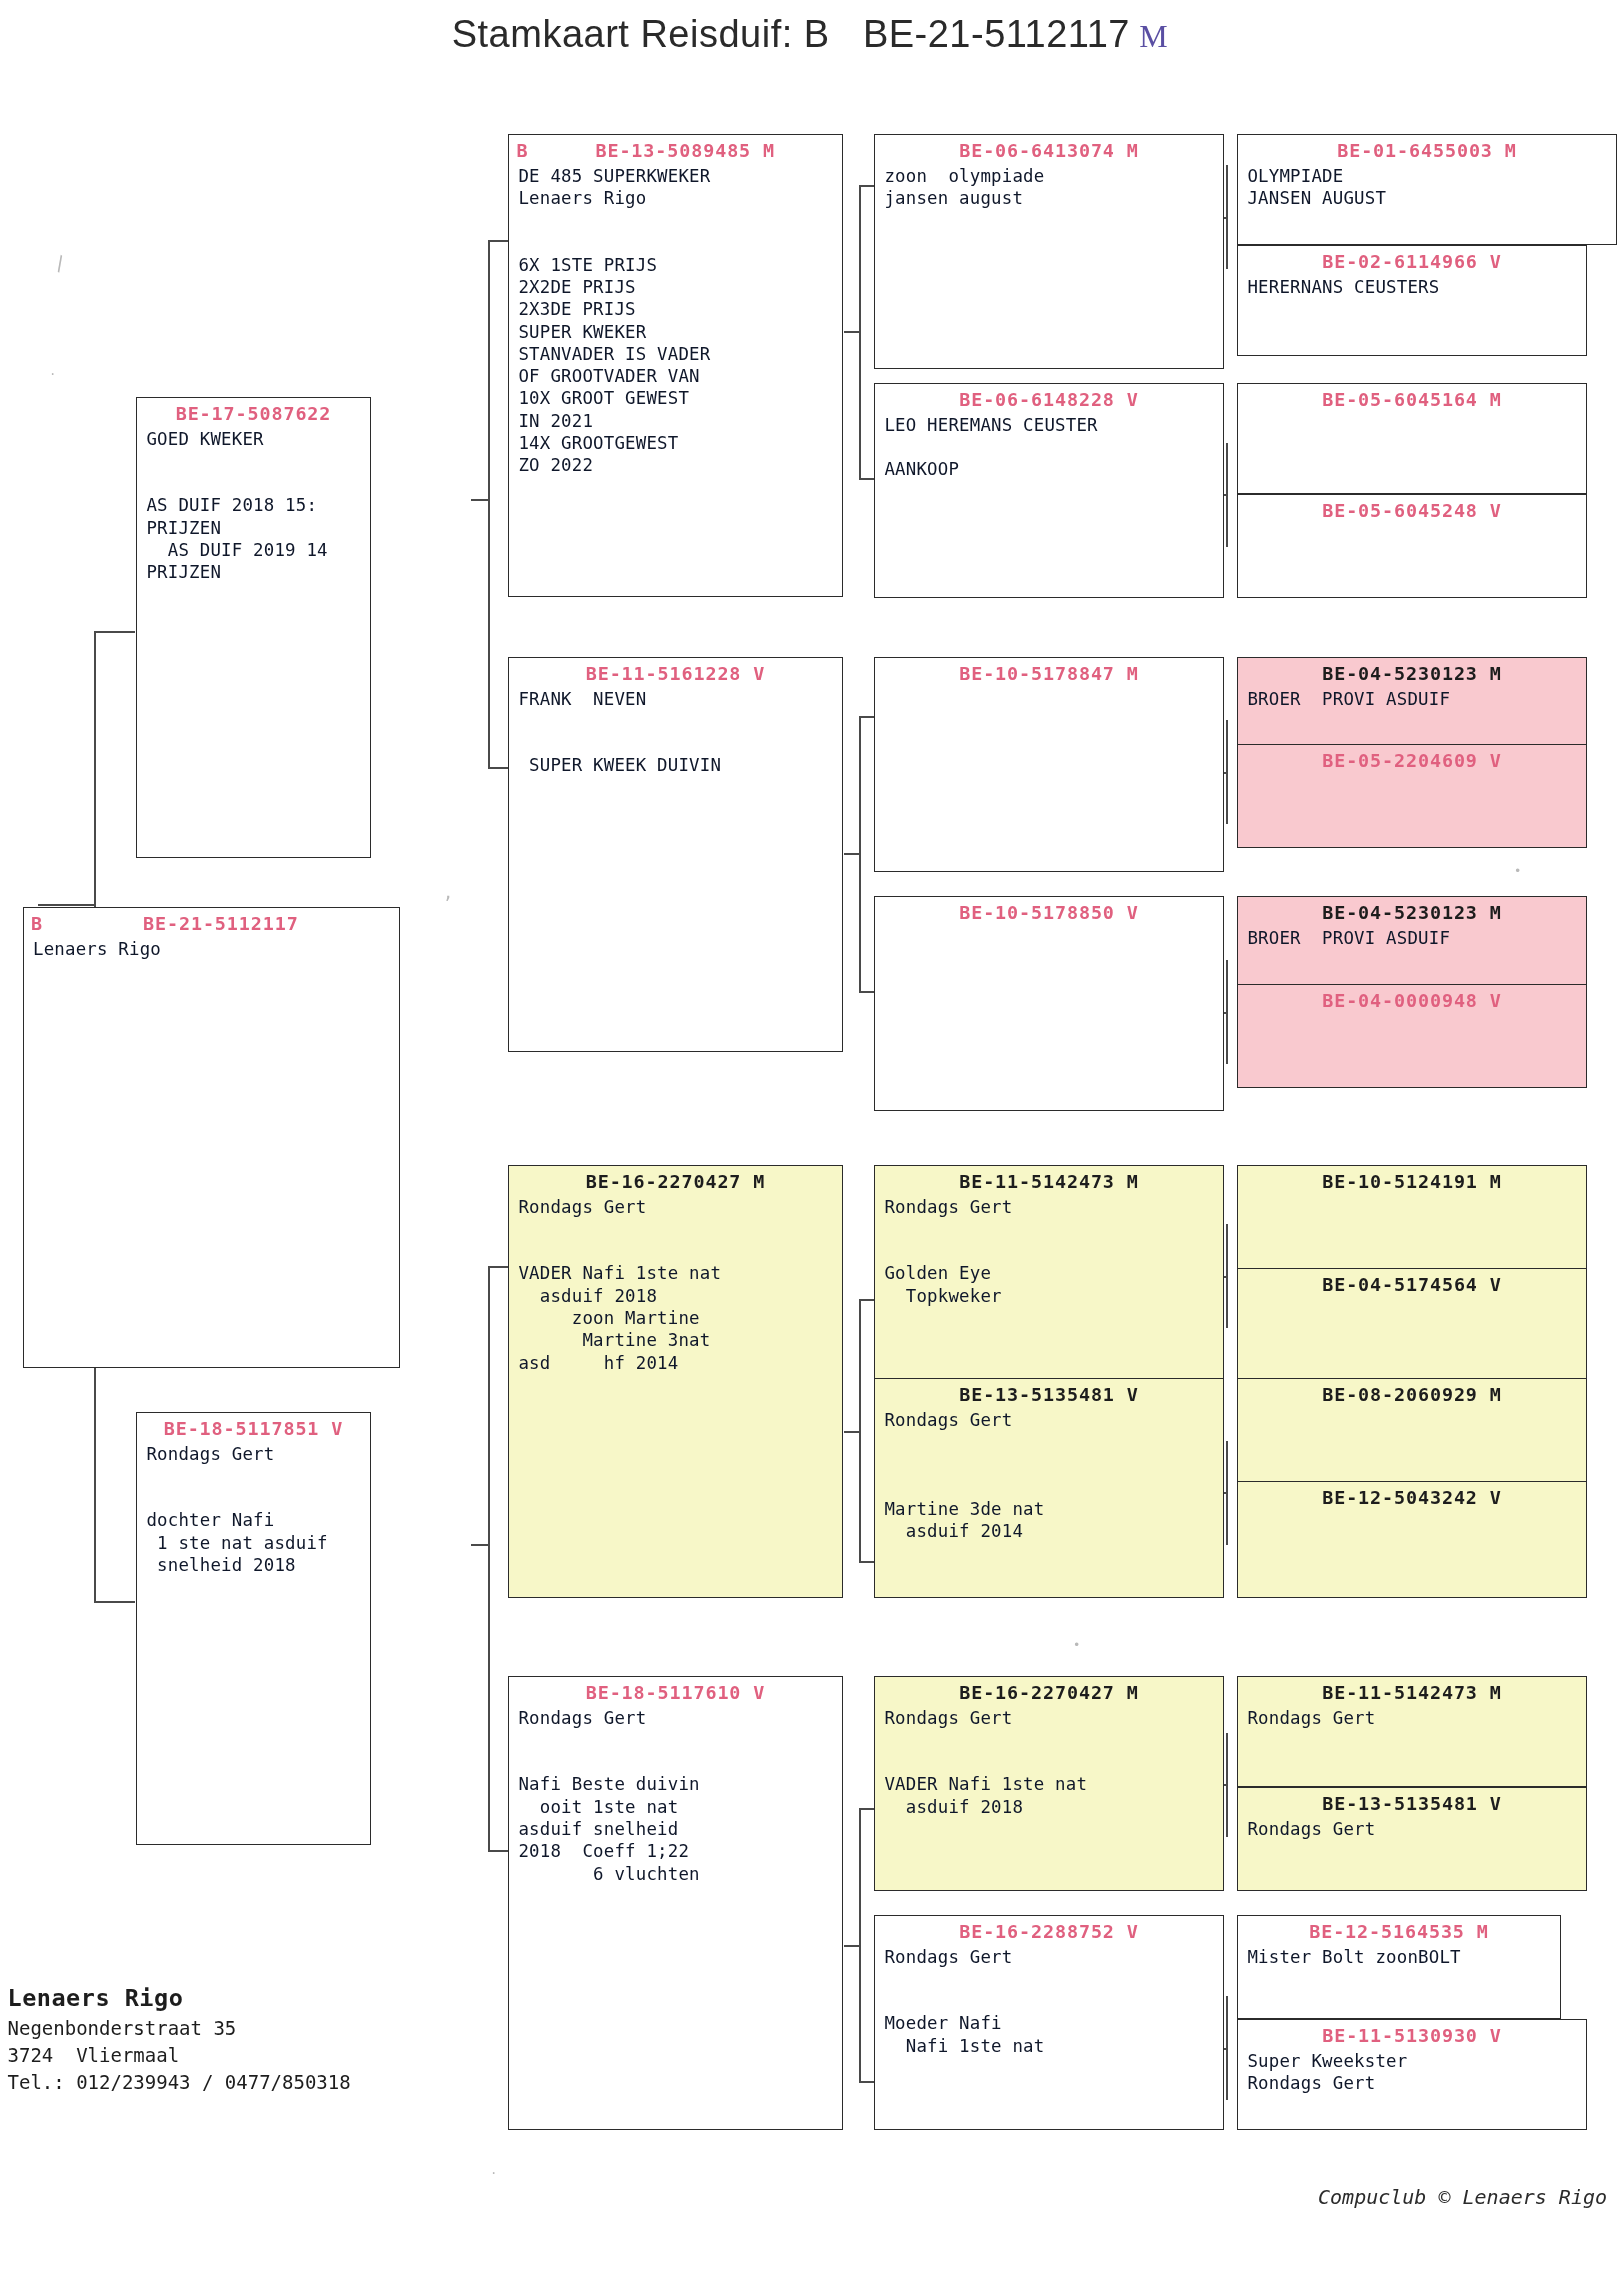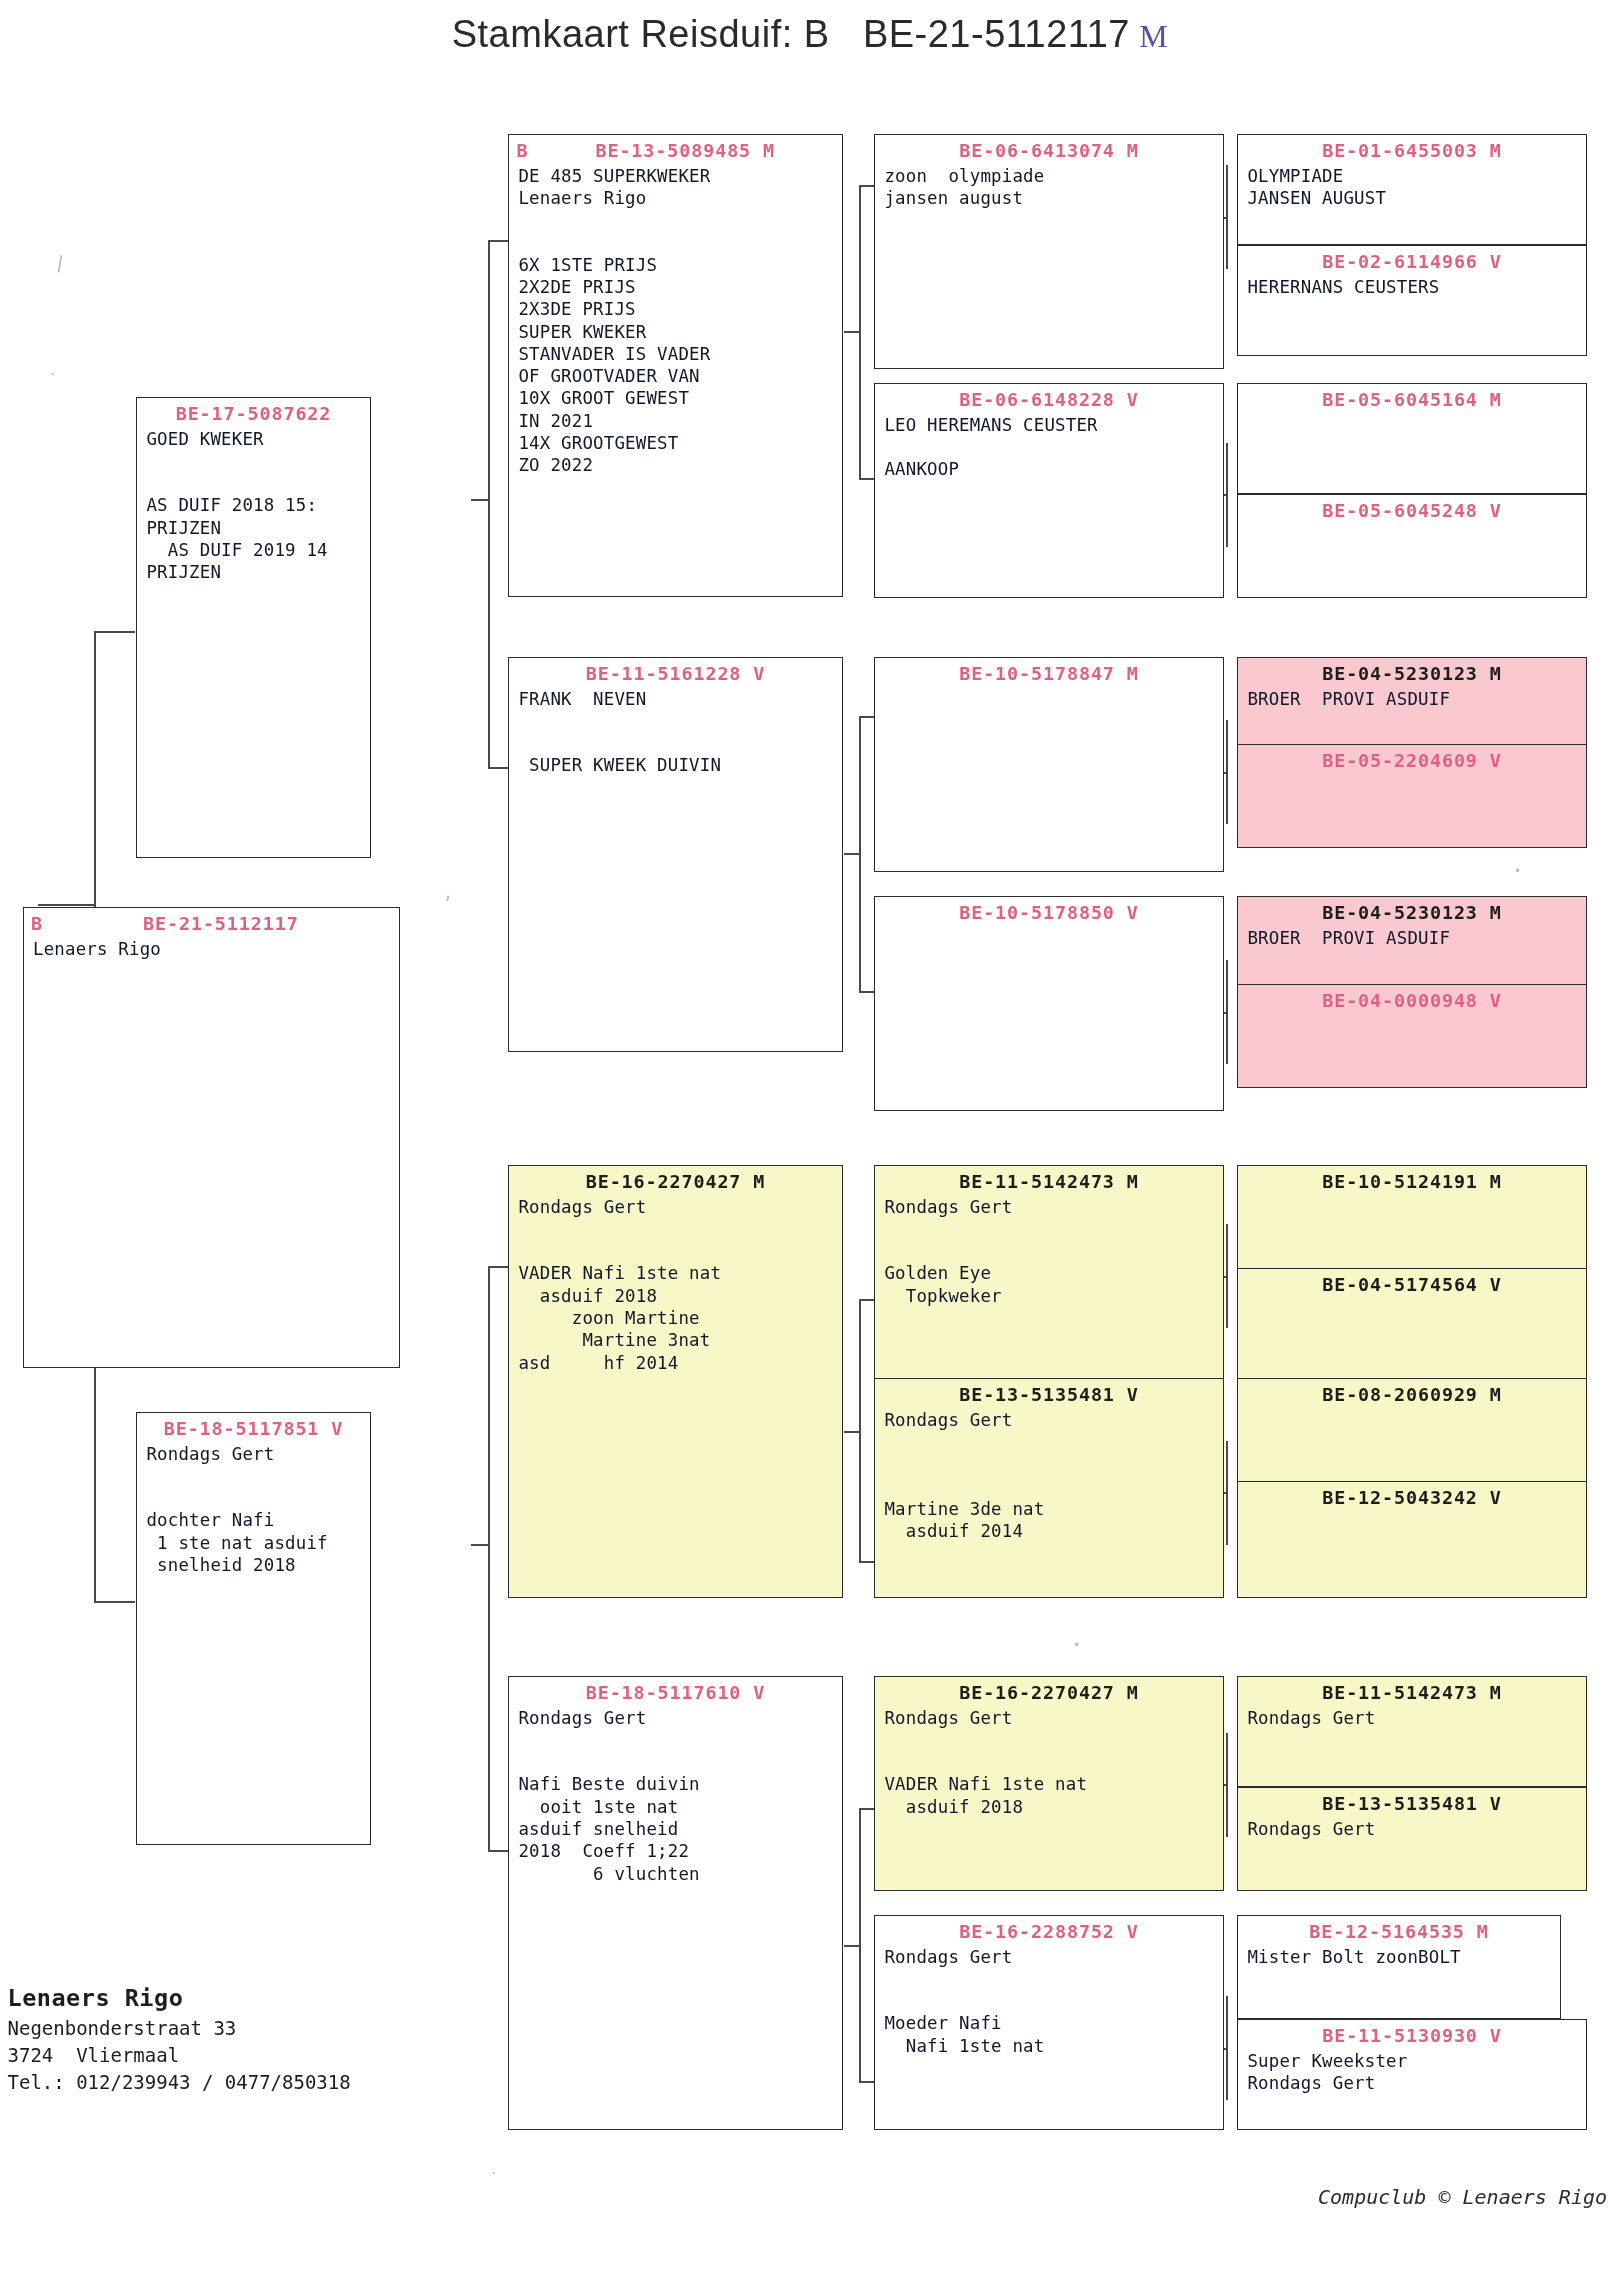--- a/index.html
+++ b/index.html
@@ -275,21 +275,21 @@
 
 <div class="box" style="left:874px; top:1915px; width:350px; height:215px;">
   <div class="hdr">BE-16-2288752 V</div>
   <div class="body">Rondags Gert
 
 
 Moeder Nafi
   Nafi 1ste nat</div>
 </div>
 
-<div class="box" style="left:1237px; top:134px; width:350px; height:111px;">
+<div class="box" style="left:1237px; top:134px; width:380px; height:111px;">
   <div class="hdr">BE-01-6455003 M</div>
   <div class="body">OLYMPIADE
 JANSEN AUGUST</div>
 </div>
 
 <div class="box" style="left:1237px; top:245px; width:350px; height:111px;">
   <div class="hdr">BE-02-6114966 V</div>
   <div class="body">HERERNANS CEUSTERS</div>
 </div>
 
@@ -358,21 +358,21 @@
   <div class="body">Mister Bolt zoonBOLT</div>
 </div>
 
 <div class="box" style="left:1237px; top:2019px; width:350px; height:111px;">
   <div class="hdr">BE-11-5130930 V</div>
   <div class="body">Super Kweekster
 Rondags Gert</div>
 </div>
 
 <div id="owner"><span class="nm">Lenaers Rigo</span>
-<span>Negenbonderstraat 33</span>
+<span>Negenbonderstraat 35</span>
 <span>3724  Vliermaal</span>
 <span>Tel.: 012/239943 / 0477/850318</span></div>
 
 <div id="credit">Compuclub © Lenaers Rigo</div>
 
 <div class="smudge" style="left:49px; top:367px;">·</div>
 <div class="smudge" style="left:55px; top:252px; transform:rotate(35deg); font-size:19px;">\</div>
 <div class="smudge" style="left:443px; top:883px; font-size:17px;">,</div>
 <div class="smudge" style="left:1514px; top:864px;">•</div>
 <div class="smudge" style="left:1073px; top:1638px;">•</div>

